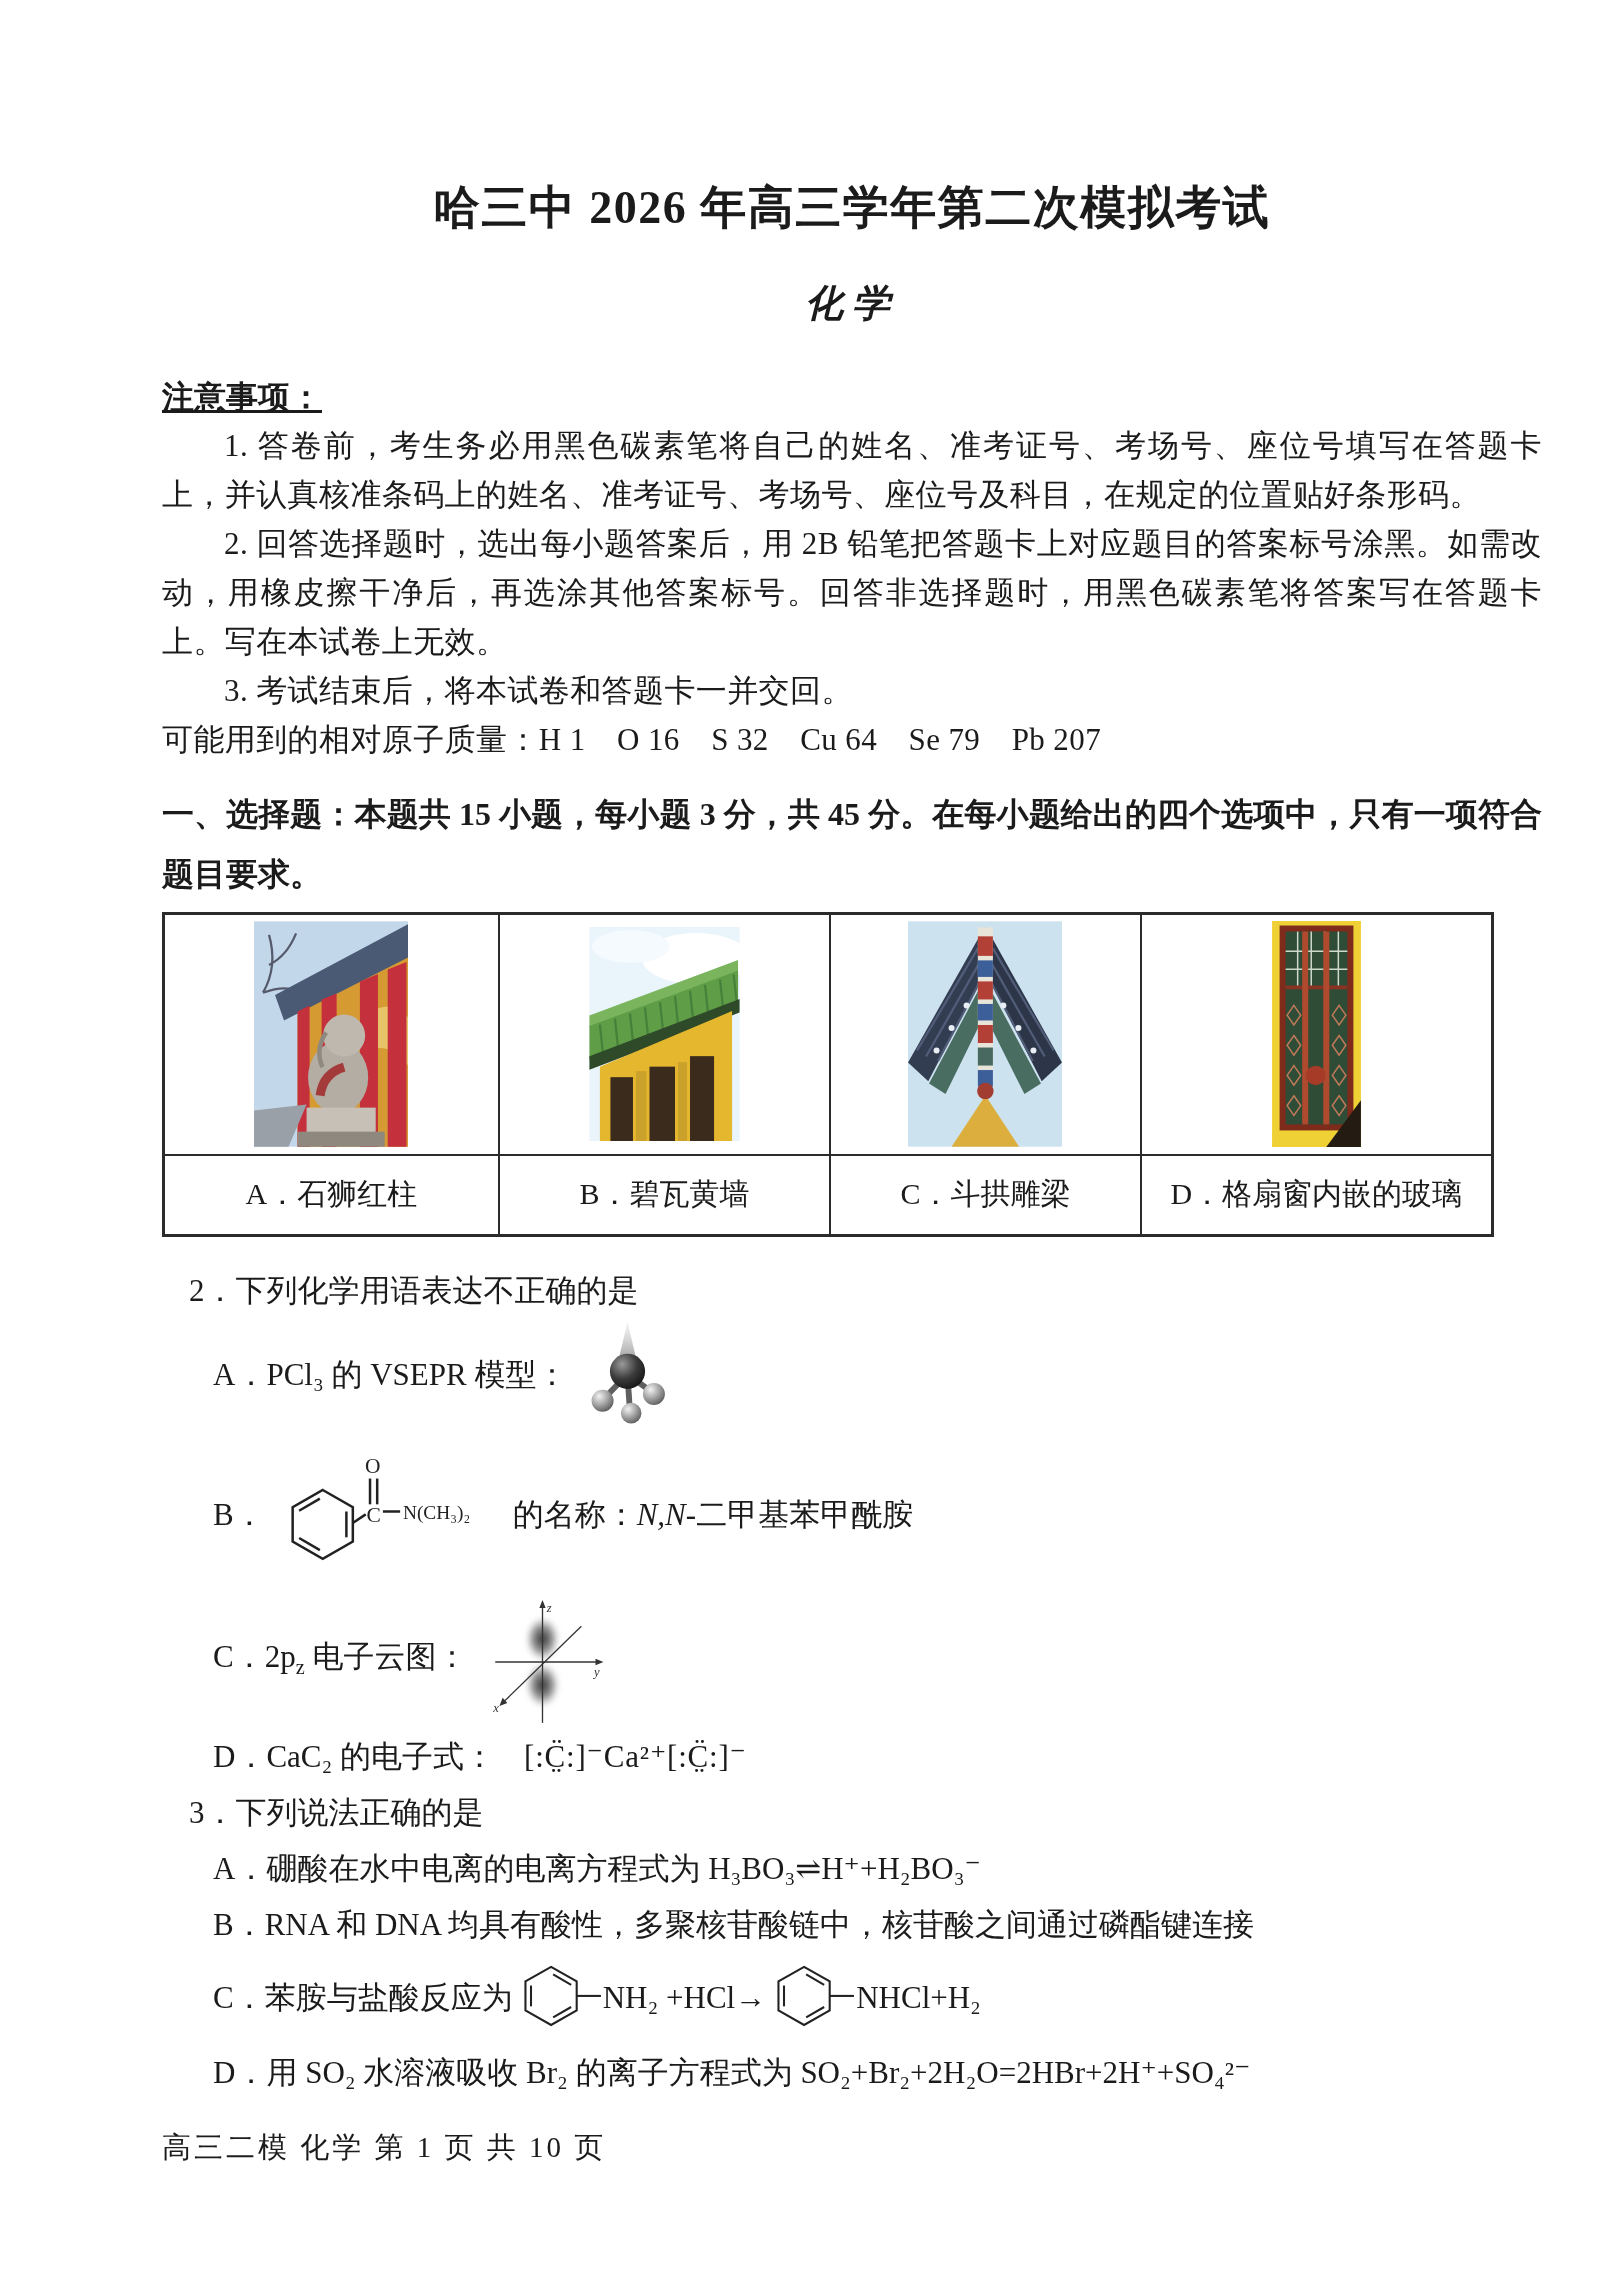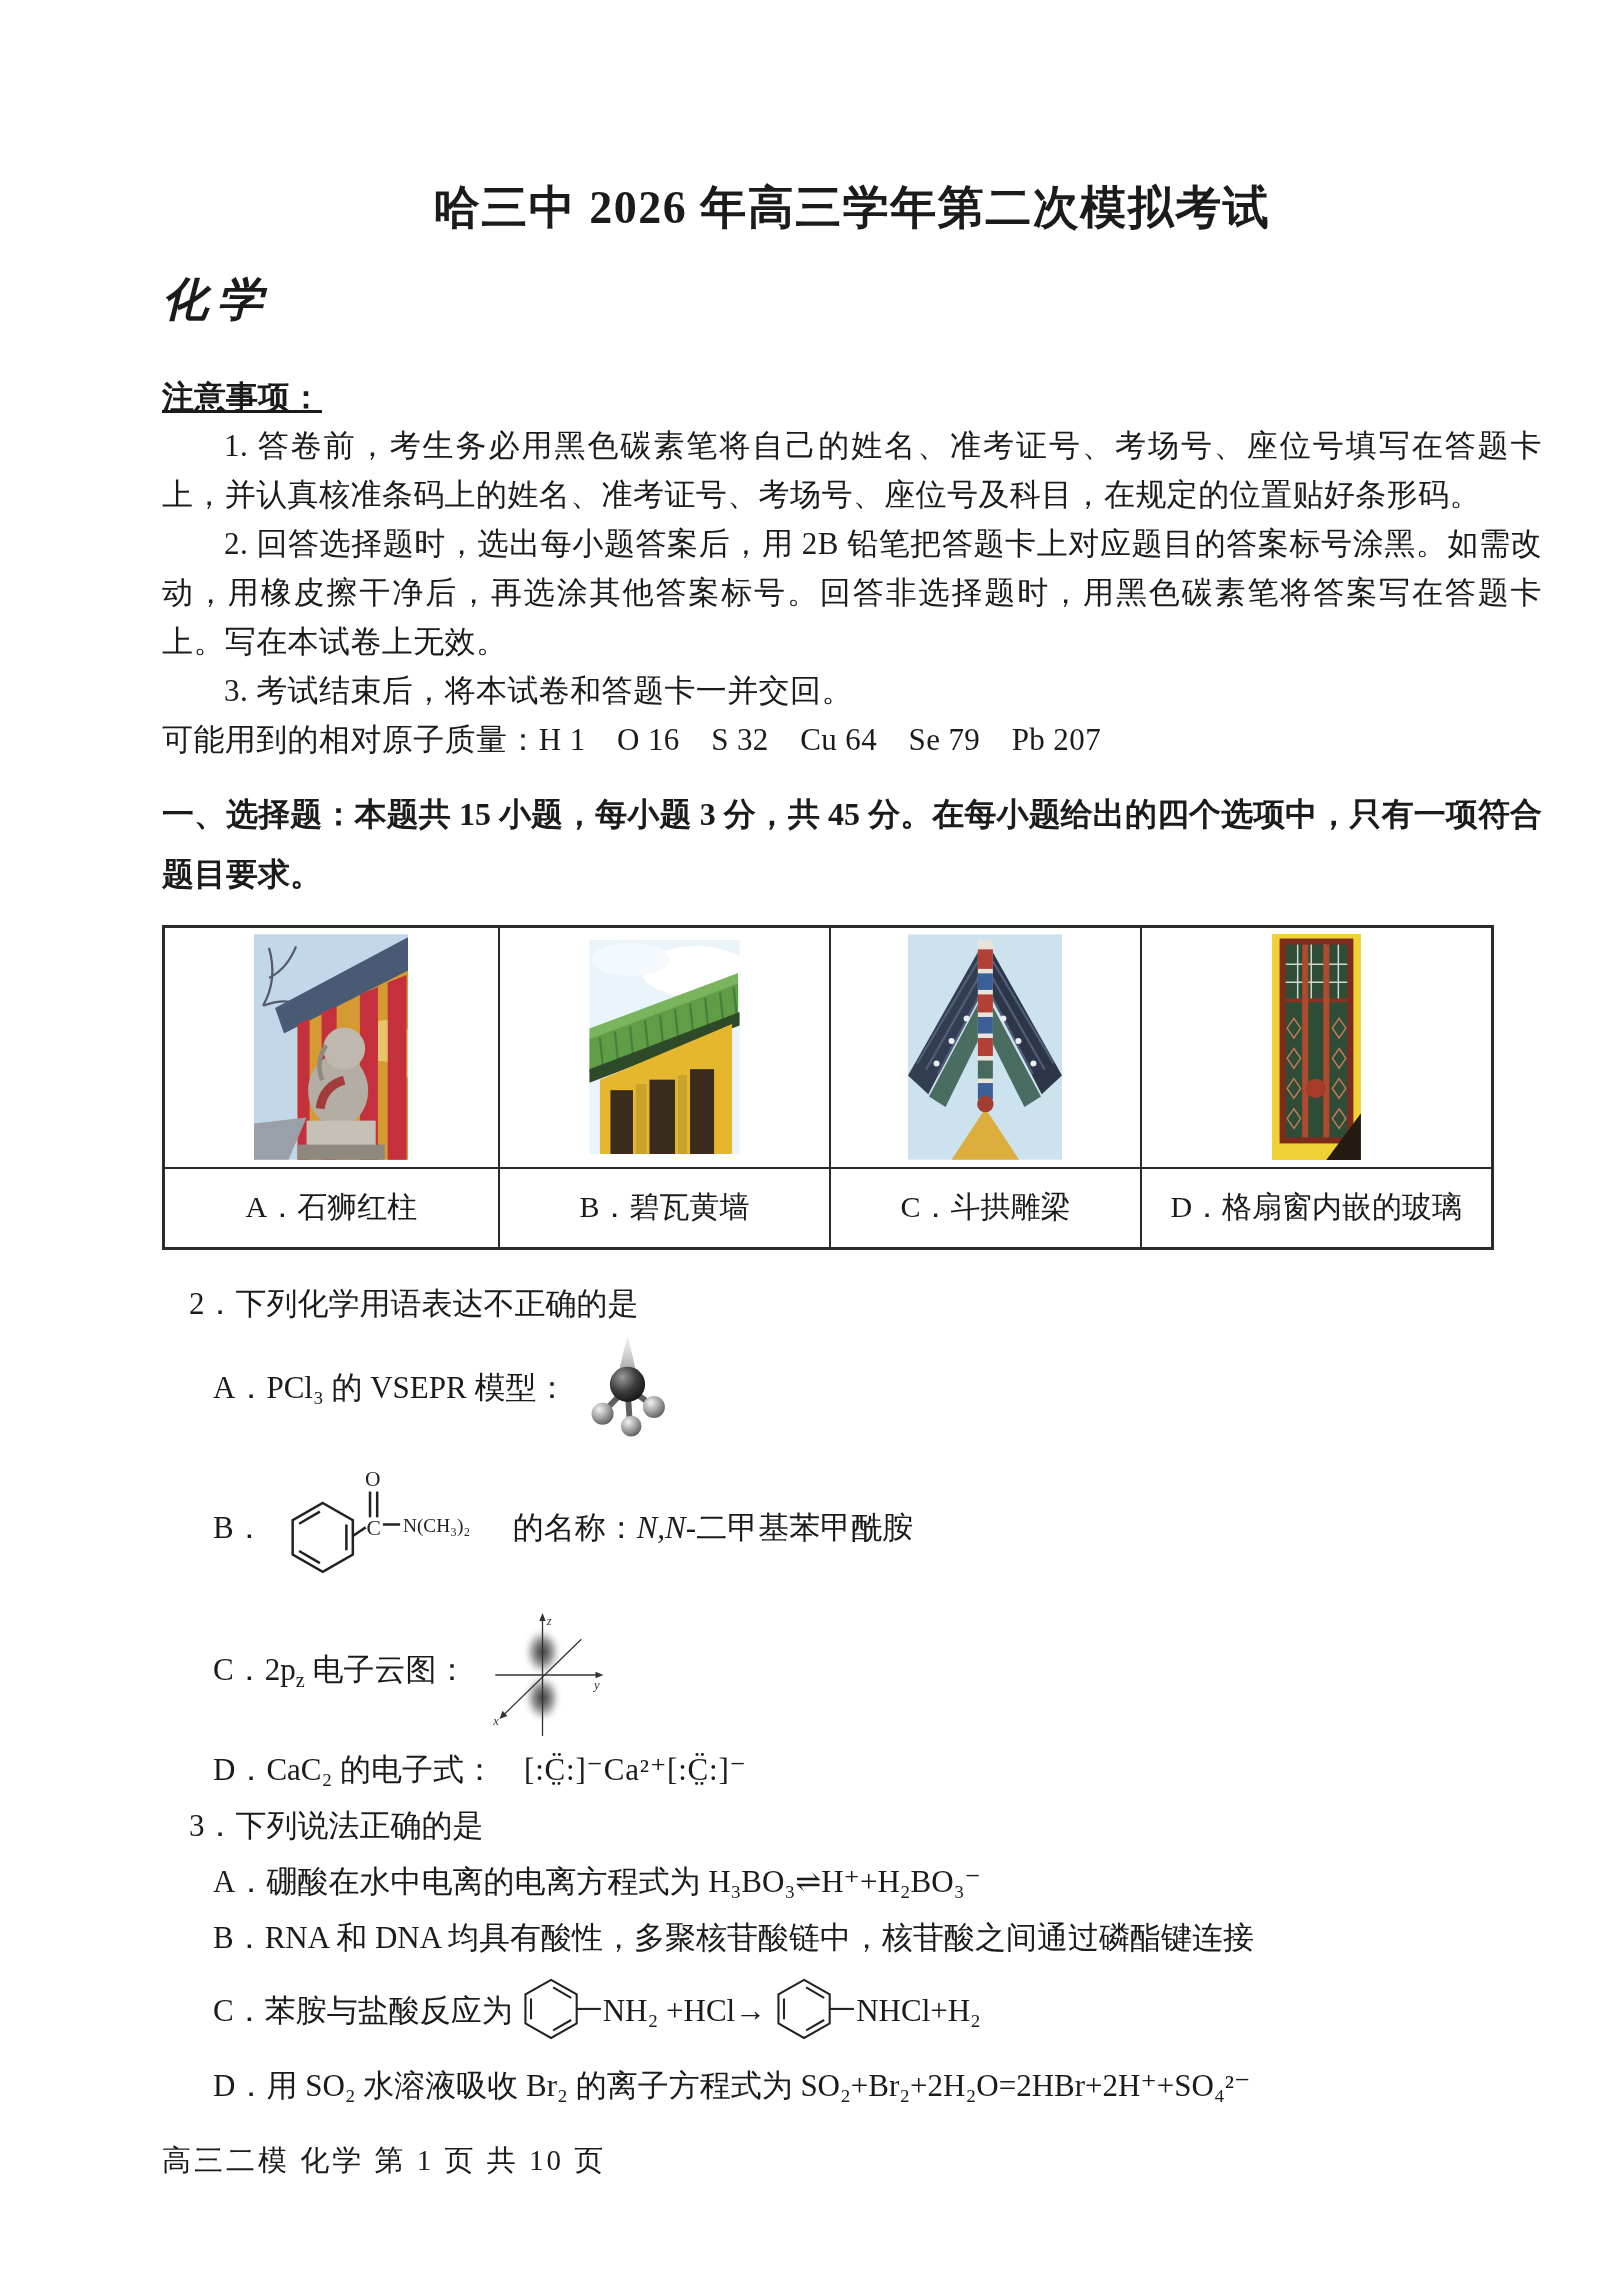--- a/index.html
+++ b/index.html
@@ -3,30 +3,30 @@
 <meta charset="utf-8">
 <style>
   html,body{margin:0;padding:0;background:#ffffff;}
   .page{
     position:relative; width:1618px; height:2284px; overflow:hidden;
     background:#ffffff; color:#1b1b1b; box-sizing:border-box;
     padding:179px 76px 0 162px;
     font-family:"Liberation Serif","DejaVu Serif",serif;
   }
   .title{margin:0;text-align:center;font-size:46px;font-weight:700;letter-spacing:1.5px;line-height:57px;}
-  .subject{margin:35px 0 0;font-size:46px;font-weight:700;font-style:italic;letter-spacing:9px;line-height:65px;font-family:Liberation Mono, monospace;}
+  .subject{margin:35px 0 0;text-align:center;font-size:38px;font-weight:700;font-style:italic;letter-spacing:9px;line-height:65px;}
   .notice-heading{margin:38px 0 0;font-size:32px;font-weight:700;line-height:47px;text-decoration:underline;}
   p.body{margin:0;font-size:31px;line-height:49px;text-align:justify;letter-spacing:0.4px;}
   p.indent2{text-indent:2em;}
   .section-heading{margin:19.6px 0 0;font-size:32px;font-weight:700;line-height:60px;text-align:justify;}
   .stem{margin:12px 0 0 27px;font-size:31px;line-height:47px;}
 
   
   .q1-table{
-    margin-top:21px; width:1332px; border:3px solid #2b2b2b;
+    margin-top:8px; width:1332px; border:3px solid #2b2b2b;
     display:grid; grid-template-columns:25.1% 25% 23.4% 26.5%;
     grid-template-rows:239px 80px; box-sizing:border-box;
   }
   .q1-table .cell{border-left:2.3px solid #2b2b2b; display:flex; align-items:center; justify-content:center; box-sizing:border-box;}
   .q1-table .cell.first{border-left:none;}
   .q1-table .cap{border-top:2.3px solid #2b2b2b; font-size:30px;}
 
   
   .opt-row{display:flex;align-items:center;margin:0 0 0 51px;font-size:31px;line-height:45px;}
   .opt-row .t{white-space:nowrap;}

